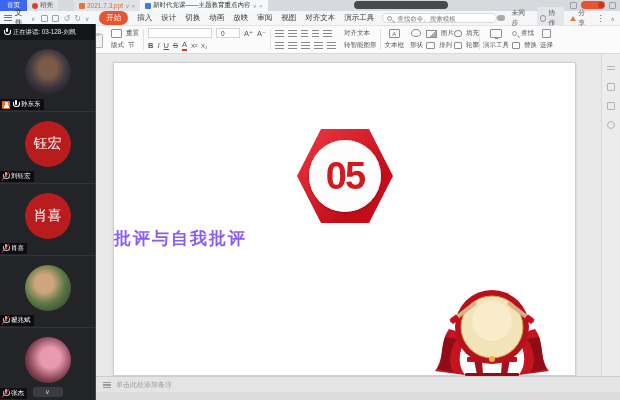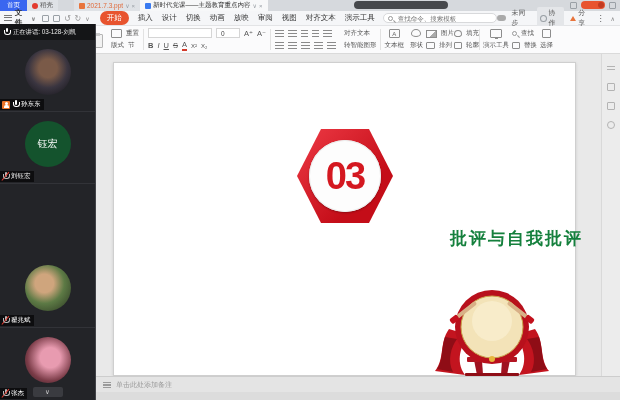--- a/index.html
+++ b/index.html
@@ -20,21 +20,21 @@
   .tab .tx{font-size:6px;color:#9aa0a6;}
   .sharebar{position:absolute;left:354px;top:1px;width:94px;height:8px;background:#46484c;border-radius:4px;}
   .tright{position:absolute;right:4px;top:1px;display:flex;align-items:center;gap:4px;}
   .sq-icon{width:7px;height:7px;border:1px solid #9aa0a6;border-radius:1px;}
   .account-pill{width:24px;height:8px;background:#e8542f;border-radius:4px;position:relative;}
   .account-pill::after{content:"";position:absolute;right:1px;top:1px;width:6px;height:6px;border-radius:50%;background:#c23a20;}
 
   
   .menubar{position:absolute;left:0;top:11px;width:620px;height:15px;background:#f5f6f8;display:flex;align-items:center;border-bottom:1px solid #e3e4e6;}
   .hamb{width:8px;height:6px;margin:0 3px 0 4px;background:repeating-linear-gradient(to bottom,#777 0 1px,transparent 1px 2.5px);}
-  .filebtn{display:flex;align-items:center;gap:2px;color:#333;font-size:7.5px;font-weight:bold;}
+  .filebtn{display:flex;align-items:center;gap:2px;color:#333;font-size:7.5px;}
   .mini{color:#888;font-size:6px;}
   .qbar{display:flex;align-items:center;gap:4px;margin:0 6px;color:#999;font-size:8px;}
   .menu-items{display:flex;align-items:center;gap:9px;margin-left:4px;}
   .mitem{font-size:7.5px;color:#333;white-space:nowrap;}
   .mitem.active{background:#e8542f;color:#fff;border-radius:7px;padding:2px 7px;}
   .searchbox{display:flex;align-items:center;gap:3px;margin-left:8px;width:118px;height:10px;border:1px solid #d8d9db;border-radius:5px;background:#fff;padding:0 4px;}
   .searchbox input{border:none;outline:none;width:100%;font-size:6.5px;color:#666;background:transparent;}
   .mag{width:5px;height:5px;border:1px solid #999;border-radius:50%;position:relative;flex:0 0 auto;}
   .mag::after{content:"";position:absolute;left:4px;top:4px;width:3px;height:1px;background:#999;transform:rotate(45deg);}
   .mright{margin-left:auto;display:flex;align-items:center;gap:6px;padding-right:5px;color:#555;}
@@ -67,21 +67,21 @@
   .ic-screen::after{content:"";position:absolute;left:4px;bottom:-2px;width:3px;height:2px;background:#8d8d8d;}
   .smallstack{display:flex;flex-direction:column;justify-content:space-evenly;}
 
   
   .editor{position:absolute;left:96px;top:54px;width:524px;height:322px;background:#e9e9e9;}
   .slide{position:absolute;left:17px;top:8px;width:463px;height:314px;background:#fff;border:1px solid #cfcfcf;box-shadow:0 1px 3px rgba(0,0,0,.12);}
   .hexwrap{position:absolute;left:183px;top:66px;width:96px;height:94px;}
   .hex{width:96px;height:94px;background:linear-gradient(135deg,#e93540 8%,#c40d18 70%);clip-path:polygon(25% 0,75% 0,100% 50%,75% 100%,25% 100%,0 50%);}
   .hexcircle{position:absolute;left:12px;top:11px;width:72px;height:72px;border-radius:50%;background:#fdfdfd;box-shadow:inset 0 0 0 1px #ececec,0 1px 2px rgba(0,0,0,.3);display:flex;align-items:center;justify-content:center;}
   .slide-num{font-size:38px;font-weight:600;color:#d41820;letter-spacing:-2px;line-height:1;}
-  .slide-title{position:absolute;left:8px;top:164px;width:100%;text-align:right;font-family:"DejaVu Serif","Liberation Serif",serif;font-weight:bold;font-size:17px;color:#15803d;letter-spacing:2px;}
+  .slide-title{position:absolute;left:0;top:164px;width:100%;text-align:left;font-family:"DejaVu Serif","Liberation Serif",serif;font-weight:bold;font-size:17px;color:#8b5cf6;letter-spacing:2px;}
   .drum{position:absolute;left:321px;top:226px;width:114px;height:88px;}
 
   
   .rpanel{position:absolute;right:0;top:54px;width:19px;height:338px;background:#ececec;border-left:1px solid #d9d9d9;display:flex;flex-direction:column;align-items:center;gap:11px;padding-top:12px;}
   .rp-ic{width:8px;height:8px;border:1px solid #b3b3b3;border-radius:1px;}
   .rp-ic.round{border-radius:50%;}
   .rp-lines{width:8px;height:6px;background:repeating-linear-gradient(to bottom,#b3b3b3 0 1px,transparent 1px 3px);border:none;}
 
   
   .notesbar{position:absolute;left:96px;top:376px;width:524px;height:16px;background:#e4e4e4;border-top:1px solid #cdcdcd;display:flex;align-items:center;gap:5px;padding-left:7px;color:#9a9a9a;}
@@ -89,21 +89,21 @@
   .notes-text{font-size:7px;}
   .statusbar{position:absolute;left:96px;top:392px;width:524px;height:8px;background:#dcdcdc;}
 
   
   .conf{position:absolute;left:0;top:24px;width:96px;height:376px;background:#232428;border-right:1px solid #424348;z-index:50;}
   .banner{position:absolute;left:0;top:0;width:100%;height:16px;background:#141517;display:flex;align-items:center;gap:3px;padding:0 3px;color:#e8e8e8;}
   .banner .btext{font-size:6.3px;white-space:nowrap;overflow:hidden;}
   .ptile{position:absolute;left:0;width:100%;height:72px;border-bottom:1px solid #323338;display:flex;align-items:flex-start;justify-content:center;}
   .avatar{width:46px;height:46px;border-radius:50%;margin-top:9px;}
   .av-photo1{background:radial-gradient(circle at 50% 42%,#7a5a48 0 26%,#3a3540 55%,#121216 100%);}
-  .av-blue{background:#14532d;display:flex;align-items:center;justify-content:center;color:#fff;font-size:10px;}
+  .av-blue{background:#b91c1c;display:flex;align-items:center;justify-content:center;color:#fff;font-size:14px;}
   .av-photo2{background:radial-gradient(circle at 42% 40%,#cfa57d 0 24%,#5d7a45 52%,#27321f 100%);}
   .av-photo3{background:radial-gradient(circle at 55% 45%,#e89bb0 0 28%,#7a3b47 65%,#2a1e22 100%);}
   .namechip{position:absolute;left:0;bottom:1px;display:flex;align-items:center;gap:2px;background:rgba(0,0,0,.62);padding:1px 3px 1px 2px;color:#fff;font-size:6.5px;white-space:nowrap;}
   .person{width:8px;height:8px;background:#e8742a;border-radius:1px;position:relative;flex:0 0 auto;}
   .person::before{content:"";position:absolute;left:2.5px;top:1px;width:3px;height:3px;border-radius:50%;background:#fff;}
   .person::after{content:"";position:absolute;left:1.5px;top:4.5px;width:5px;height:3px;border-radius:2px 2px 0 0;background:#fff;}
   .mic{position:relative;display:inline-block;width:7px;height:9px;flex:0 0 auto;}
   .mic::before{content:"";position:absolute;left:2.5px;top:0;width:2.5px;height:4.5px;border-radius:1.5px;background:#fff;}
   .mic::after{content:"";position:absolute;left:1px;top:2px;width:4.5px;height:4px;border:1px solid #fff;border-top:none;border-radius:0 0 3px 3px;}
   .mic.dim::before{background:#b9b9b9;}
@@ -294,21 +294,21 @@
       <span class="ic-rect" style="width:9px"></span>
       <span class="rlabel">选择</span>
     </div>
   </div>
 
   <div class="editor">
     <div class="slide">
       <div class="hexwrap">
         <div class="hex"></div>
         <div class="hexcircle">
-          <span class="slide-num">03</span>
+          <span class="slide-num">05</span>
         </div>
       </div>
       <div class="slide-title">批评与自我批评</div>
 
       <svg class="drum" viewBox="0 0 114 88">
         <path d="M14,40 C4,54 10,70 0,82 L30,86 C20,72 26,56 34,46 Z" fill="#c3141f"></path>
         <path d="M10,48 C6,60 8,72 2,80 L18,83 C12,72 16,58 22,50 Z" fill="#8f0d16"></path>
         <path d="M100,40 C110,54 104,70 114,82 L84,86 C94,72 88,56 80,46 Z" fill="#c3141f"></path>
         <path d="M104,48 C108,60 106,72 112,80 L96,83 C102,72 98,58 92,50 Z" fill="#8f0d16"></path>
         <path d="M36,56 L42,86 L48,86 L46,56 Z" fill="#a01220"></path>
@@ -362,20 +362,29 @@
     <div class="ptile" style="top:88px">
       <div class="avatar av-blue">钰宏</div>
       <div class="namechip">
         <span class="mic dim">
             <span class="slash"></span>
           </span>
         <span>刘钰宏</span>
       </div>
     </div>
 
+    <div class="ptile" style="top:160px">
+      <div class="avatar av-blue">肖喜</div>
+      <div class="namechip">
+        <span class="mic dim">
+            <span class="slash"></span>
+          </span>
+        <span>肖喜</span>
+      </div>
+    </div>
 
     <div class="ptile" style="top:232px">
       <div class="avatar av-photo2"></div>
       <div class="namechip">
         <span class="mic dim">
             <span class="slash"></span>
           </span>
         <span>翟兆斌</span>
       </div>
     </div>

